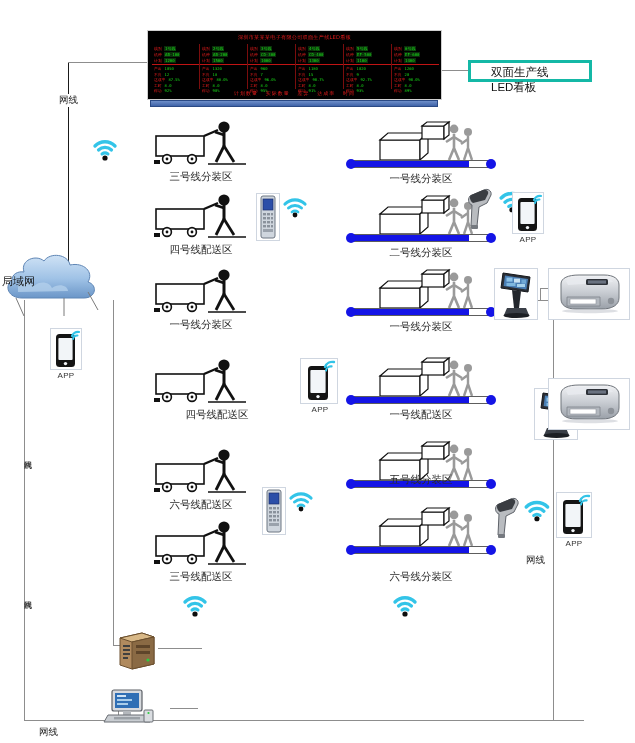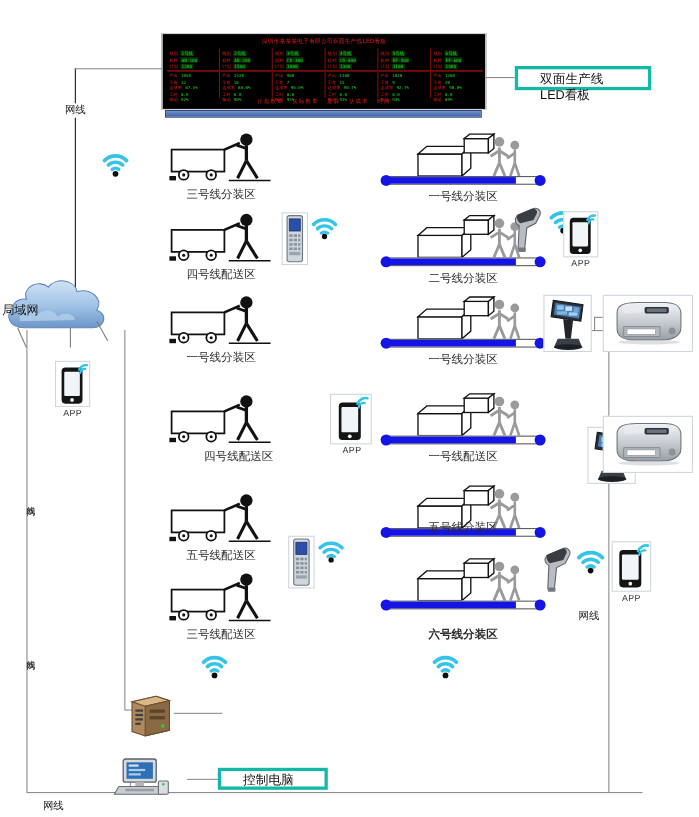--- a/index.html
+++ b/index.html
@@ -585,21 +585,21 @@
       <rect x="2" y="40" width="6" height="4" fill="#111"></rect>
       <line x1="52" y1="16" x2="66" y2="10" stroke="#111" stroke-width="2.4"></line>
       <circle cx="72" cy="7" r="5.6" fill="#111"></circle>
       <line x1="72" y1="12" x2="72" y2="26" stroke="#111" stroke-width="3"></line>
       <line x1="72" y1="15" x2="63" y2="12" stroke="#111" stroke-width="2.6"></line>
       <line x1="72" y1="26" x2="64" y2="42" stroke="#111" stroke-width="2.8"></line>
       <line x1="72" y1="26" x2="82" y2="42" stroke="#111" stroke-width="2.8"></line>
       <line x1="56" y1="44" x2="94" y2="44" stroke="#111" stroke-width="1.4"></line>
     </svg>
   </div>
-  <div class="zone-label" style="left:156px; top:498px; width:90px;">五号线配送区</div>
+  <div class="zone-label" style="left:156px; top:498px; width:90px;">六号线配送区</div>
 
   <div class="cart-grp" style="left:152px; top:520px;">
     <svg width="96" height="46" viewBox="0 0 96 46">
       <rect x="4" y="16" width="48" height="20" fill="#ffffff" stroke="#111" stroke-width="1.6"></rect>
       <circle cx="15" cy="39" r="4.4" fill="#fff" stroke="#111" stroke-width="1.6"></circle>
       <circle cx="15" cy="39" r="1.4" fill="#111"></circle>
       <circle cx="40" cy="39" r="4.4" fill="#fff" stroke="#111" stroke-width="1.6"></circle>
       <circle cx="40" cy="39" r="1.4" fill="#111"></circle>
       <rect x="2" y="40" width="6" height="4" fill="#111"></rect>
       <line x1="52" y1="16" x2="66" y2="10" stroke="#111" stroke-width="2.4"></line>
@@ -736,21 +736,21 @@
       <circle cx="122" cy="10" r="4" fill="#9a9a9a"></circle>
       <path d="M122,14 L122,26 M122,17 L115,22 M122,26 L118,38 M122,26 L126,38" stroke="#9a9a9a" stroke-width="2.4" fill="none"></path>
     </svg>
     <div class="conv-belt">
       <div class="track"></div>
       <div class="fill"></div>
       <div class="pulley l"></div>
       <div class="pulley r"></div>
     </div>
   </div>
-  <div class="zone-label" style="left:371px; top:570px; width:100px;font-weight:bold;">六号线分装区</div>
+  <div class="zone-label" style="left:371px; top:570px; width:100px;">六号线分装区</div>
 
   <div class="dev" style="left:256px; top:193px;">
     <div class="dev-box" style="left:0; top:0; width:24px; height:48px;"></div>
     <svg width="24" height="48" viewBox="0 0 24 48" style="position:absolute;left:0;top:0;">
       <rect x="5" y="3" width="14" height="42" rx="2" fill="#cfd6de" stroke="#6d7682" stroke-width="1"></rect>
       <rect x="7" y="6" width="10" height="11" fill="#2b4ea8" stroke="#1a2f6b" stroke-width="0.7"></rect>
       <rect x="7" y="20" width="3" height="2.4" fill="#8a929c"></rect>
         <rect x="11" y="20" width="3" height="2.4" fill="#8a929c"></rect>
         <rect x="15" y="20" width="2" height="2.4" fill="#8a929c"></rect>
       <rect x="7" y="24" width="3" height="2.4" fill="#8a929c"></rect>
@@ -975,15 +975,14 @@
       <rect x="17" y="7" width="9" height="2" fill="#cfe3f5"></rect>
       <rect x="17" y="11" width="15" height="2" fill="#a9cdea"></rect>
       <rect x="17" y="15" width="11" height="2" fill="#a9cdea"></rect>
       <rect x="23" y="23" width="8" height="4" fill="#b4b8bd"></rect>
       <path d="M8,27 L46,27 L50,34 L4,34 Z" fill="#c9cdd2" stroke="#6a6e74" stroke-width="1"></path>
       <rect x="14" y="29" width="26" height="2.4" fill="#9aa0a6"></rect>
       <rect x="44" y="22" width="9" height="12" rx="1" fill="#dadde1" stroke="#6a6e74" stroke-width="1"></rect>
       <circle cx="48.5" cy="25" r="1.1" fill="#2ecc40"></circle>
     </svg>
   </div>
-  <div class="callout" style="left:198px; top:698px; width:100px; height:20px;">控制电脑</div>
 
 </div>
 
 </body></html>

